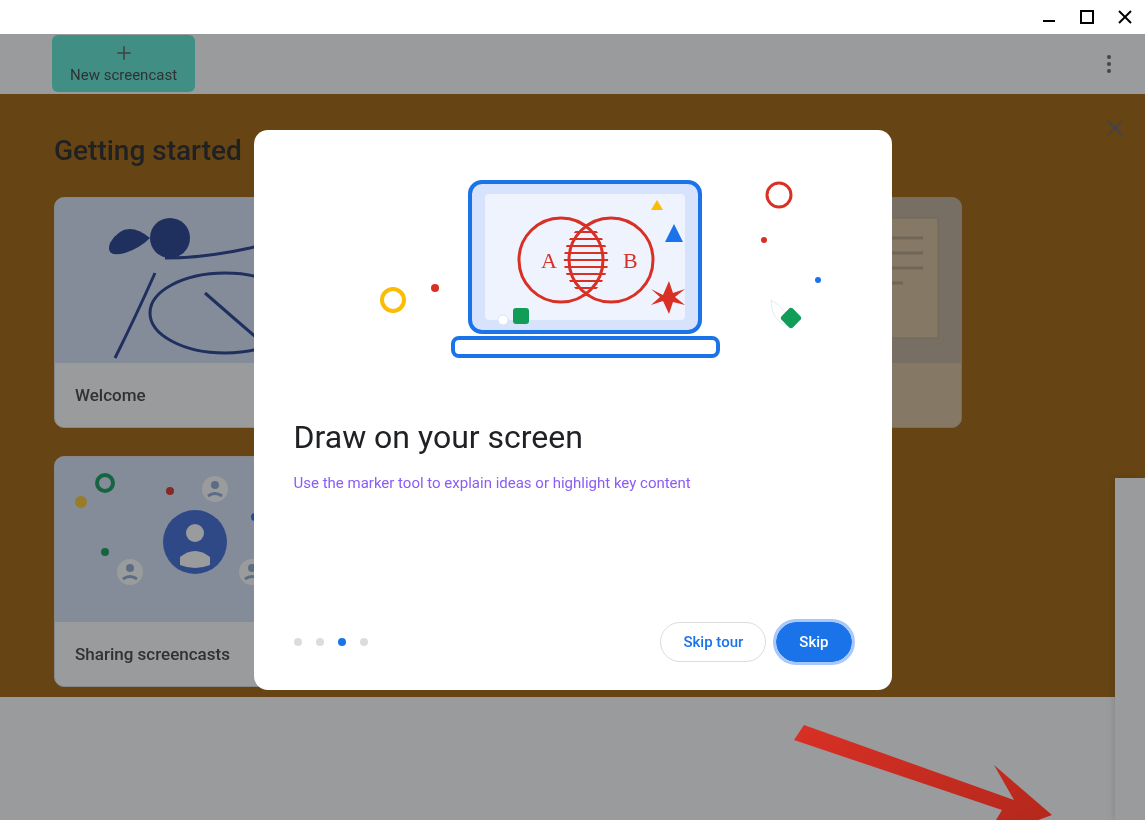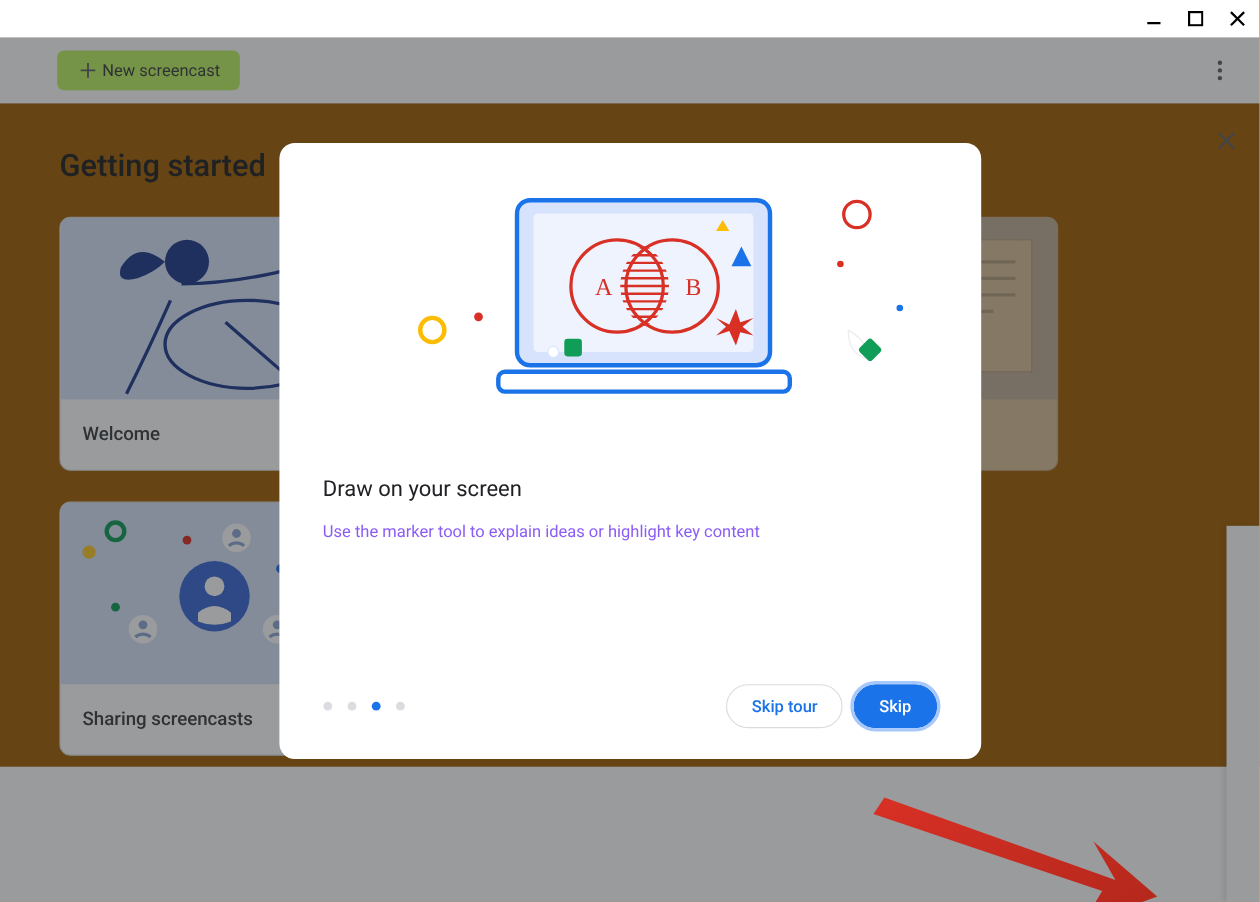--- a/index.html
+++ b/index.html
@@ -31,28 +31,29 @@
       display:flex;
       align-items:center;
       padding: 0 20px 0 52px;
       justify-content:space-between;
       border-bottom:1px solid transparent;
     }
     .new-btn {
       display:flex;
       align-items:center;
       gap:3px;
-      background:#bef264;
+      background:#5eead4;
       border:none;
       border-radius:6px;
       padding:8px 18px;
       font-size:15px;
       color:#3c4043;
       cursor:pointer;
       font-family:inherit;
+      flex-direction:column;
     }
     .kebab {
       width:32px;height:32px;display:flex;flex-direction:column;align-items:center;justify-content:center;gap:3px;cursor:pointer;
     }
     .kebab span{width:4px;height:4px;background:#5f6368;border-radius:50%;}
     .content {
       padding: 10px 54px;
       background:#a16207;
     }
     .heading {
@@ -112,24 +113,24 @@
       position:relative;
     }
     .illus {
       display:flex;
       align-items:center;
       justify-content:center;
       height:210px;
       position:relative;
     }
     .dlg-title {
-      font-size:20px;
+      font-size:32px;
       color:#202124;
       font-weight:400;
-      margin-top:52px;
+      margin-top:38px;
     }
     .dlg-body {
       font-size:15px;
       color:#8b5cf6;
       margin-top:18px;
     }
     .dlg-footer {
       margin-top:130px;
       display:flex;
       align-items:center;

